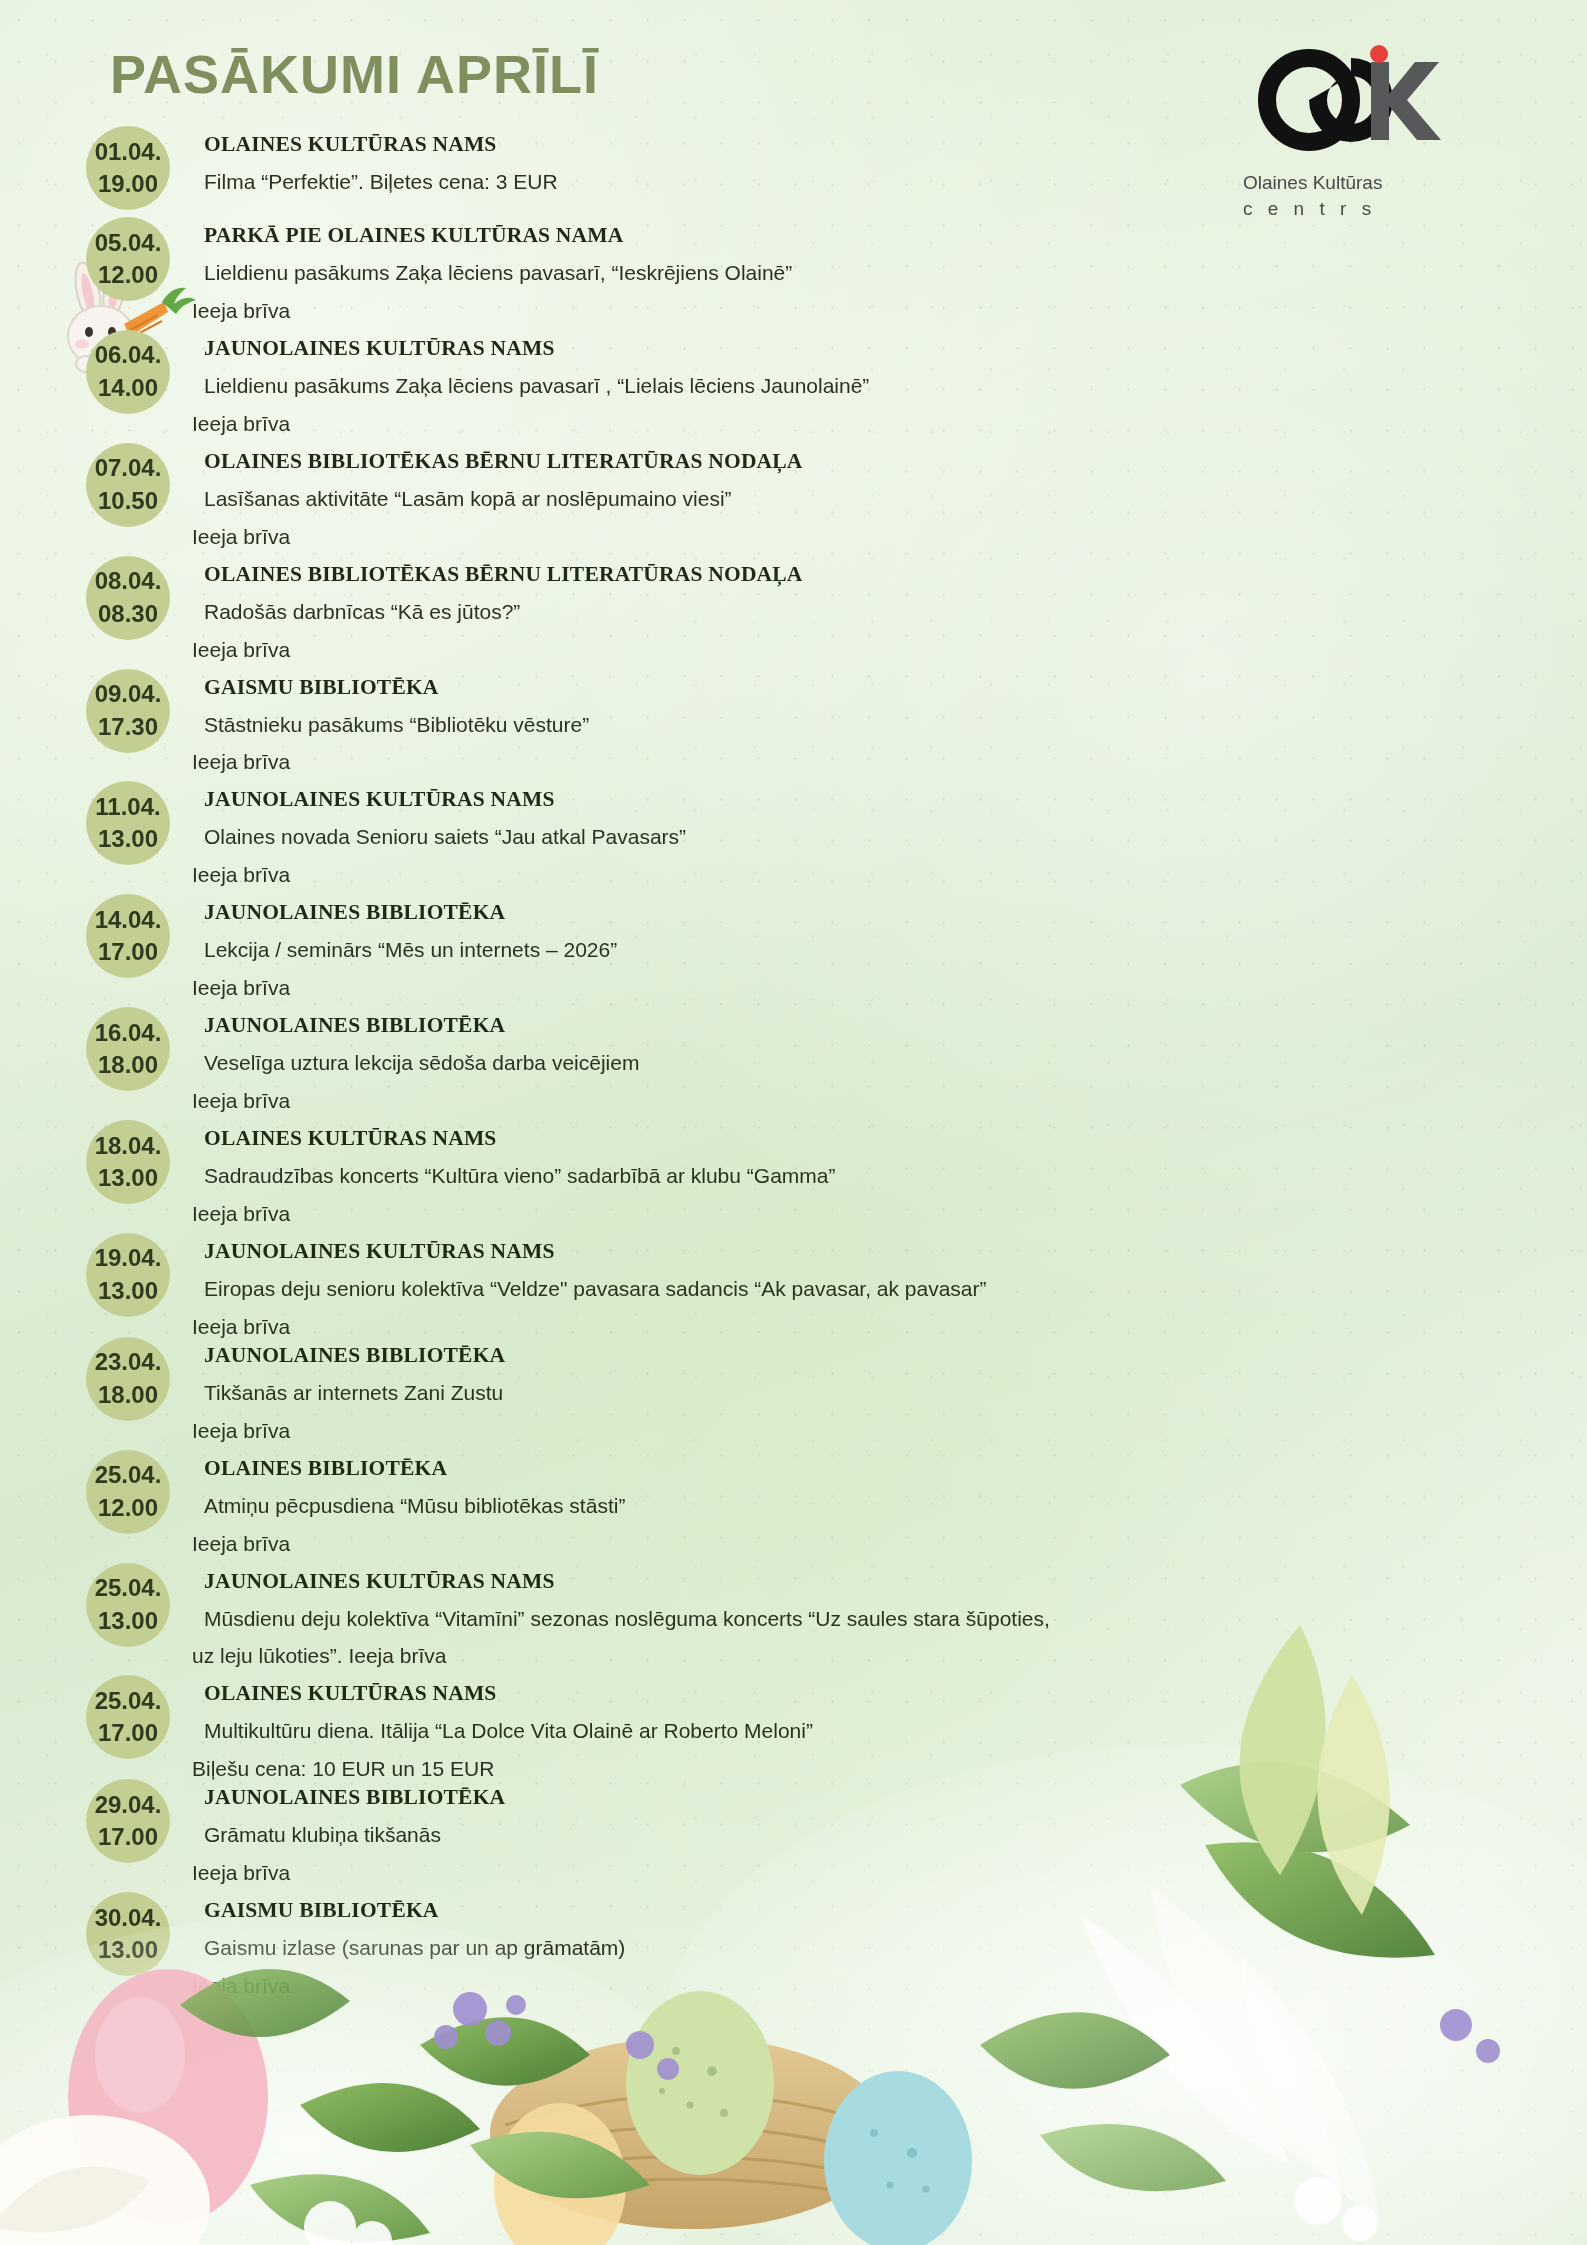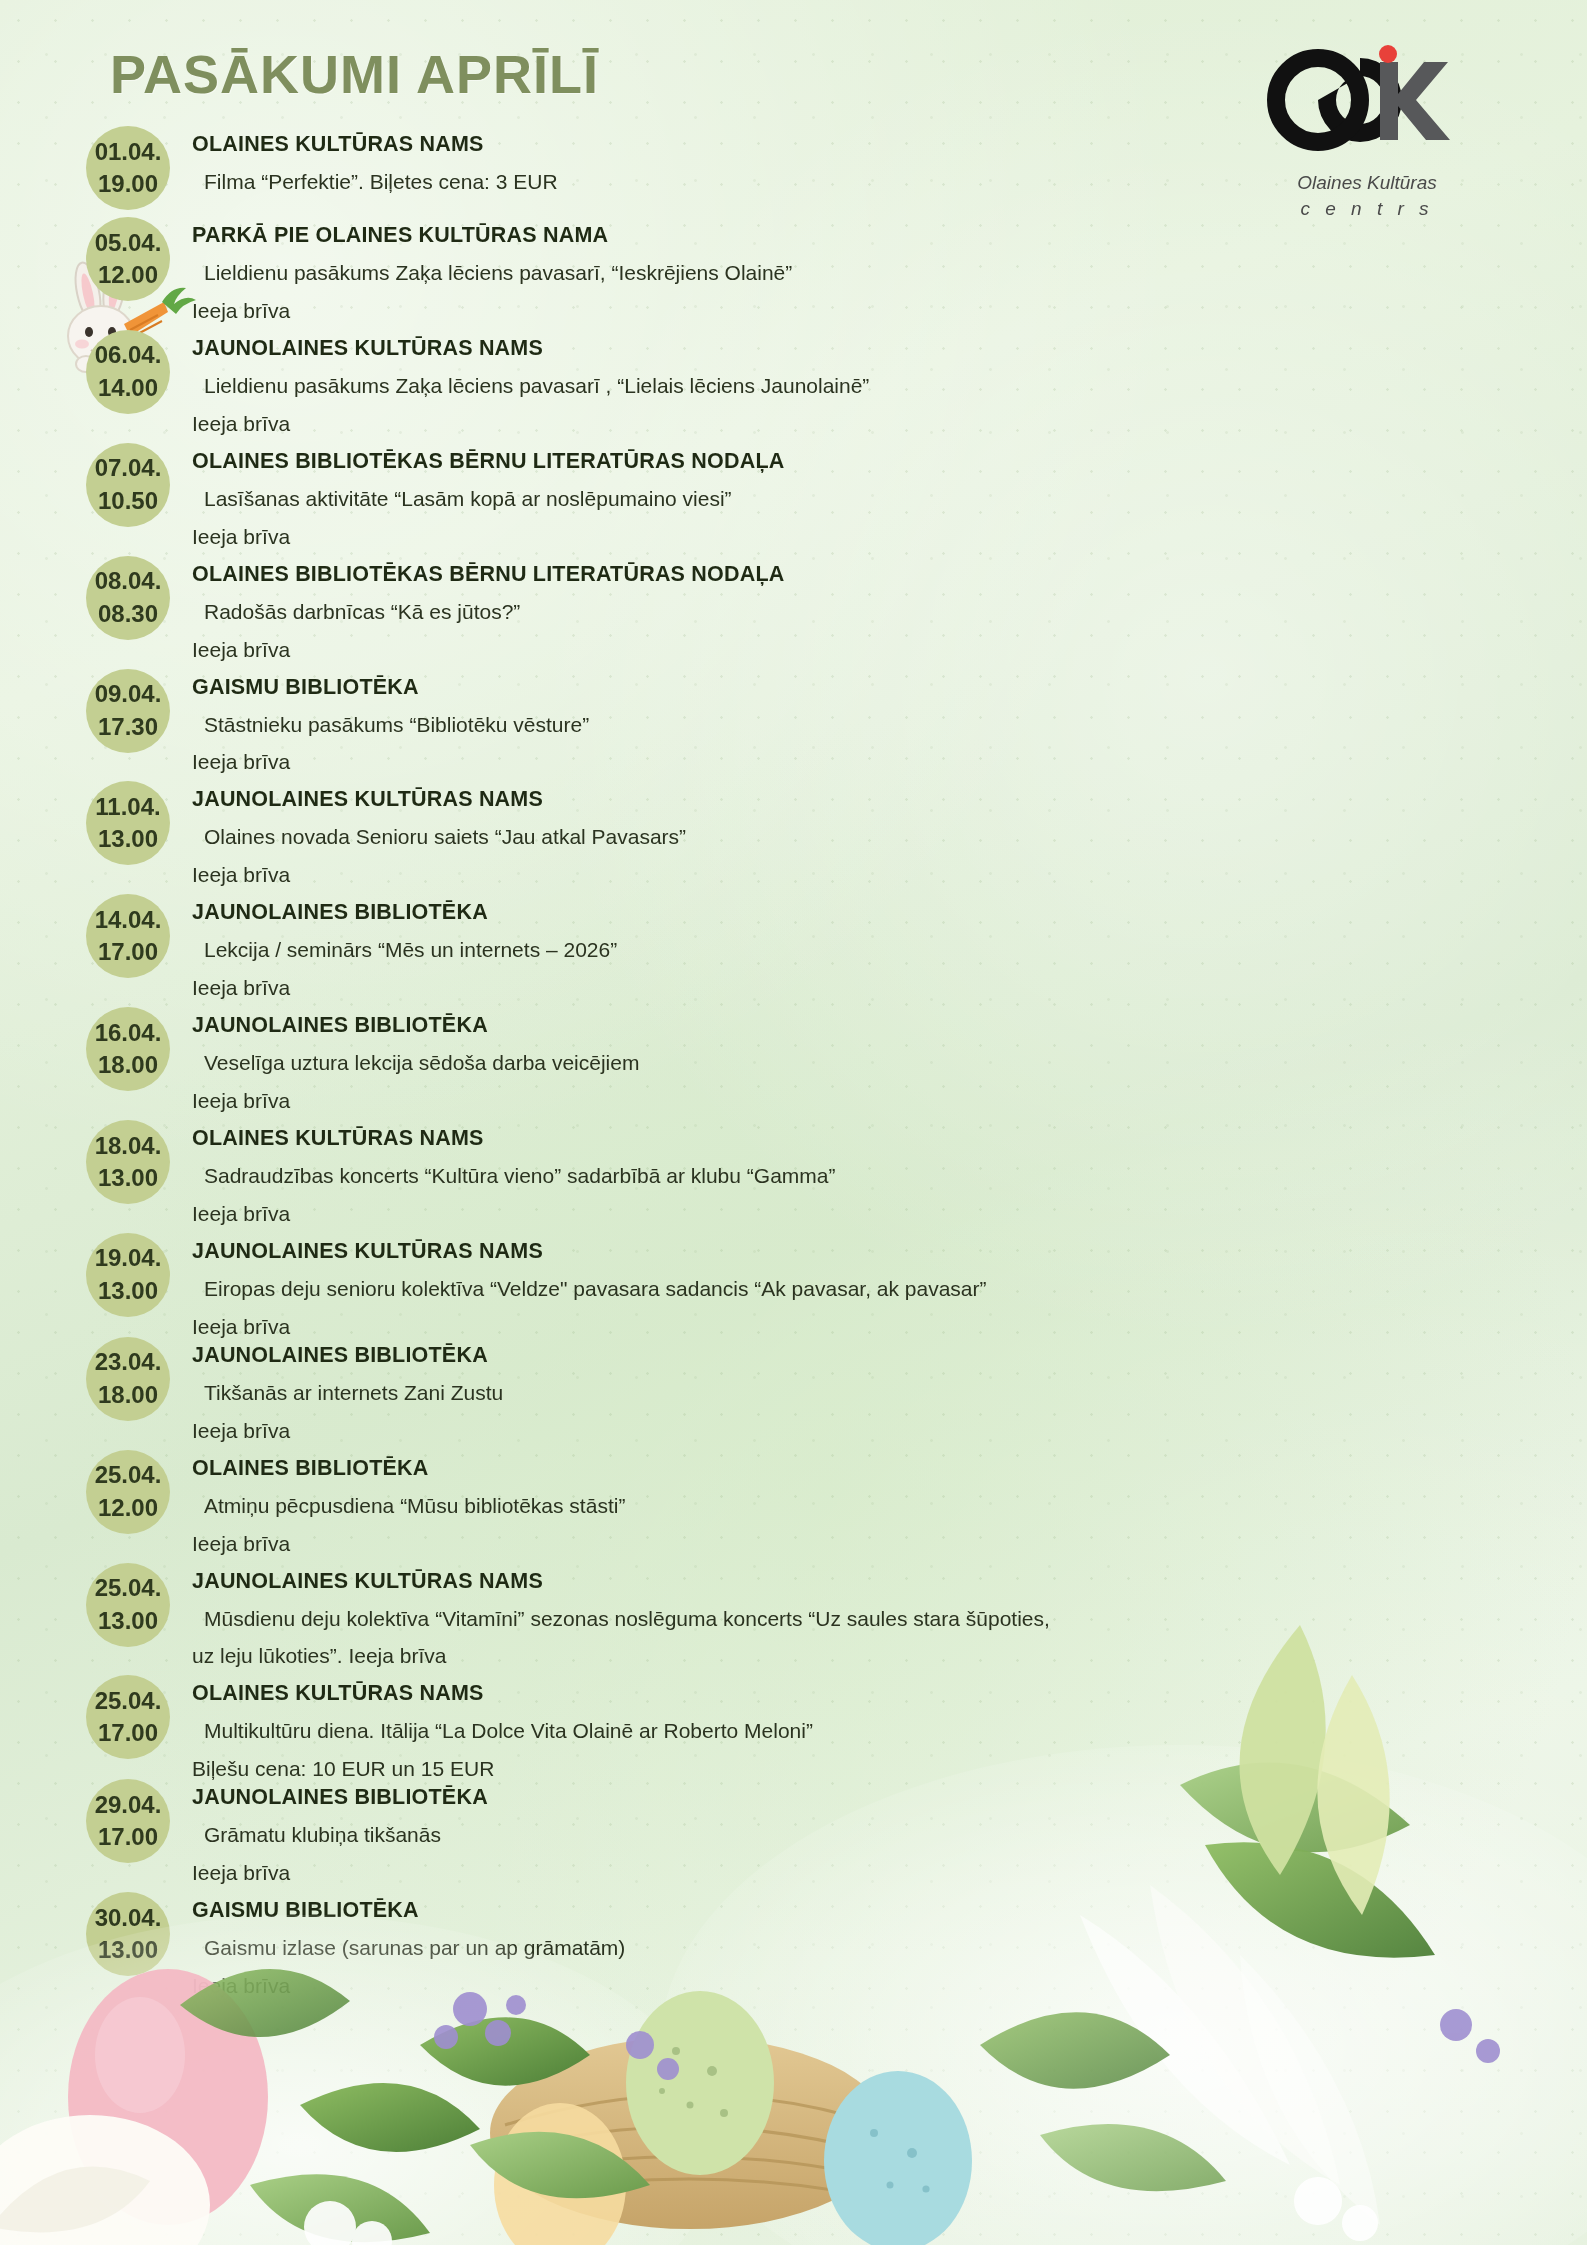--- a/index.html
+++ b/index.html
@@ -47,25 +47,23 @@
     font-weight: bold;
     letter-spacing: 1px;
     color: #7f8f5e;
     text-shadow: 1px 1px 0 rgba(255,255,255,.45);
     margin: 5px;
   }
 
   
   .logo {
     position: absolute;
-    right: 105px;
+    right: 114px;
     top: 40px;
     width: 230px;
-    text-align: center;
-    font-style: italic;
   }
   .logo-mark {
     position: relative;
     height: 120px;
   }
   .logo-text {
     margin-top: 10px;
     color: #4a4a4a;
     font-size: 19px;
     line-height: 1.35;
@@ -103,21 +101,22 @@
   }
   .event-body {
     margin-left: 22px;
     padding-top: 2px;
   }
   .venue {
     font-size: 21.5px;
     font-weight: bold;
     color: #1f2a14;
     letter-spacing: .2px;
-    margin: 0 0 4px 0;
+    margin: 0 0 4px 12px;
+    font-family: Liberation Serif, serif;
   }
   .desc {
     font-size: 21px;
     color: #2b3320;
     margin: 12px;
     line-height: 1.28;
   }
   .price {
     font-size: 21px;
     color: #2b3320;

